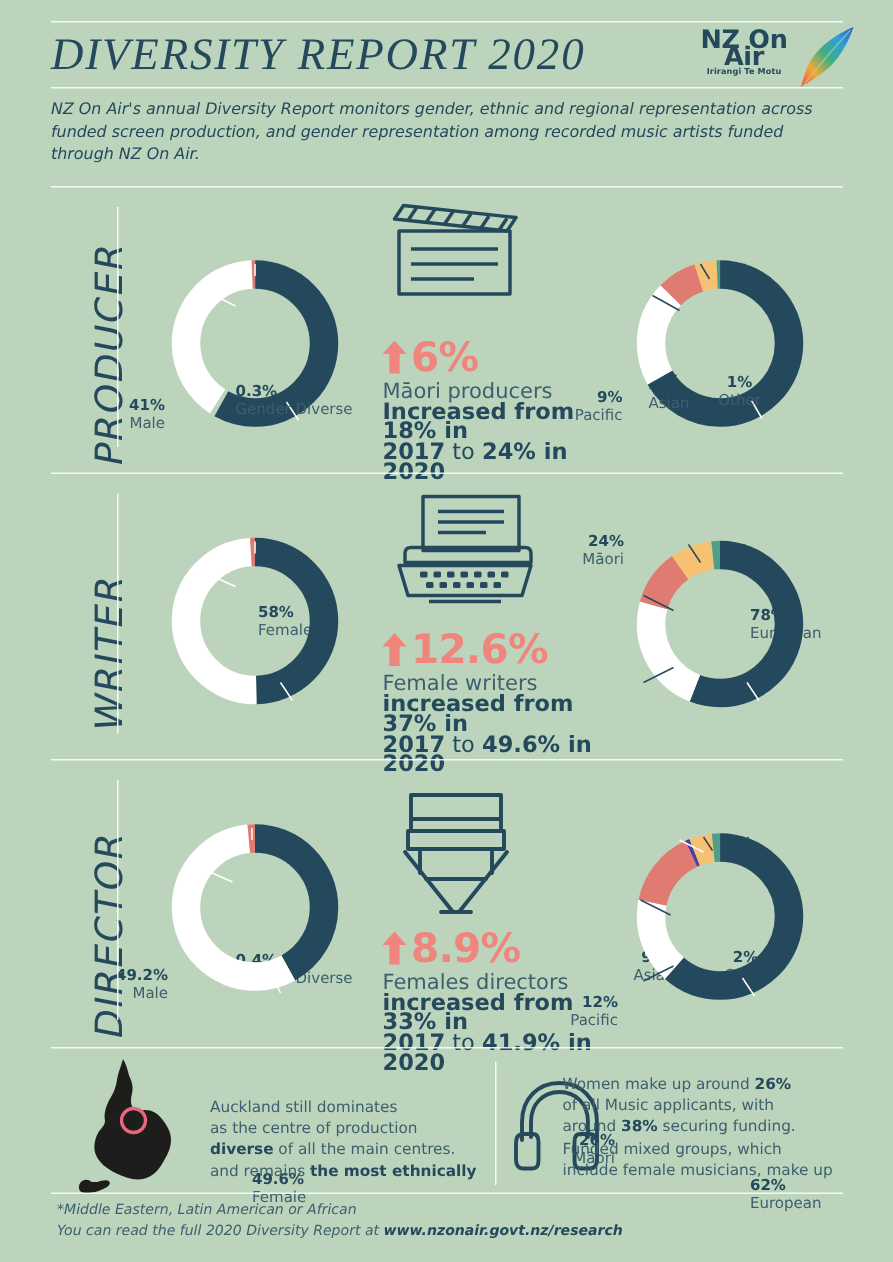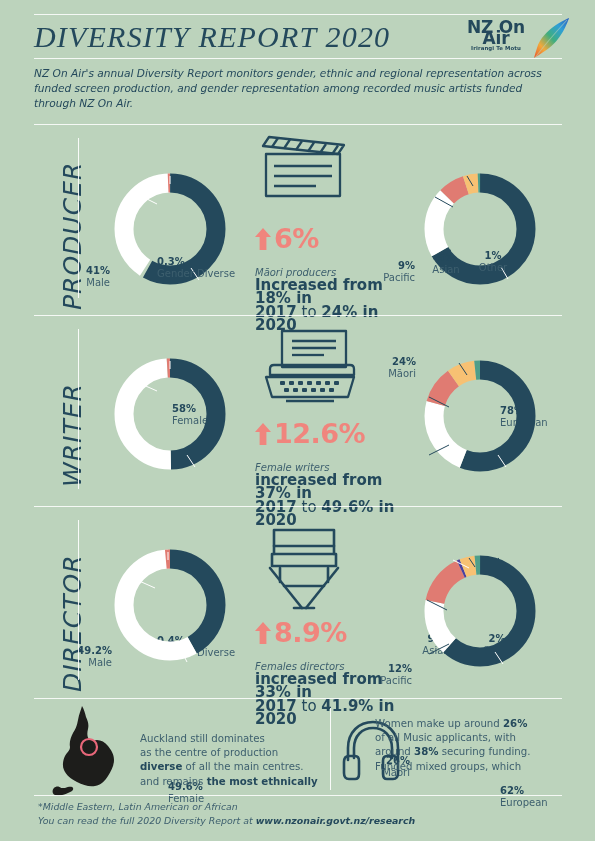--- a/index.html
+++ b/index.html
@@ -54,21 +54,21 @@
   .lbl.r{text-align:right;}
   .lbl.c{text-align:center;}
 
   
   .callout{position:absolute;width:150px;}
   .bigpct{
     font-size:27px;font-weight:bold;color:#f0857d;
     line-height:30px;letter-spacing:-.5px;white-space:nowrap;
   }
   .arrow{display:inline-block;width:16px;height:22px;position:relative;top:2px;margin-right:3px;}
-  .co-line1{font-size:10px;color:#3d5f6e;line-height:13px;margin-top:12px;font-style:italic;}
+  .co-line1{font-size:14px;color:#3d5f6e;line-height:13px;margin-top:1px;}
   .co-line2{font-size:15px;line-height:13.4px;color:#24495c;}
   .co-line2 b{font-weight:bold;}
 
   
   .bottom{position:absolute;left:0;top:700px;width:595px;height:100px;}
   .btxt{font-size:10.2px;line-height:14.2px;color:#3d5f6e;margin-top:12px;}
   .btxt b{color:#24495c;font-weight:bold;}
   .vdiv{position:absolute;width:1px;background:#ffffff;opacity:.9;}
 
   .footer{position:absolute;left:38px;top:800px;width:530px;
@@ -403,20 +403,21 @@
         <path d="M2 44 Q2 38 7 38 L13 38 Q17 38 17 43 L17 56 Q17 61 13 61 L7 61 Q2 61 2 55 Z"></path>
         <path d="M45 38 L51 38 Q56 38 56 44 L56 55 Q56 61 51 61 L45 61 Q41 61 41 56 L41 43 Q41 38 45 38 Z"></path>
       </g>
     </svg>
 
     <div class="btxt" style="position:absolute;left:375px;top:5px;width:205px;">
       <div><span>Women make up around </span><b>26%</b></div>
       <div>of all Music applicants, with</div>
       <div><span>around </span><b>38%</b><span> securing funding.</span></div>
       <div>Funded mixed groups, which</div>
+      <div>include female musicians, make up</div>
     </div>
   </div>
 
   <div class="rule" style="left:34px;top:795px;width:528px;"></div>
 
   <div class="footer">
     <div>*Middle Eastern, Latin American or African</div>
     <div><span>You can read the full 2020 Diversity Report at </span><b>www.nzonair.govt.nz/research</b></div>
   </div>
 

